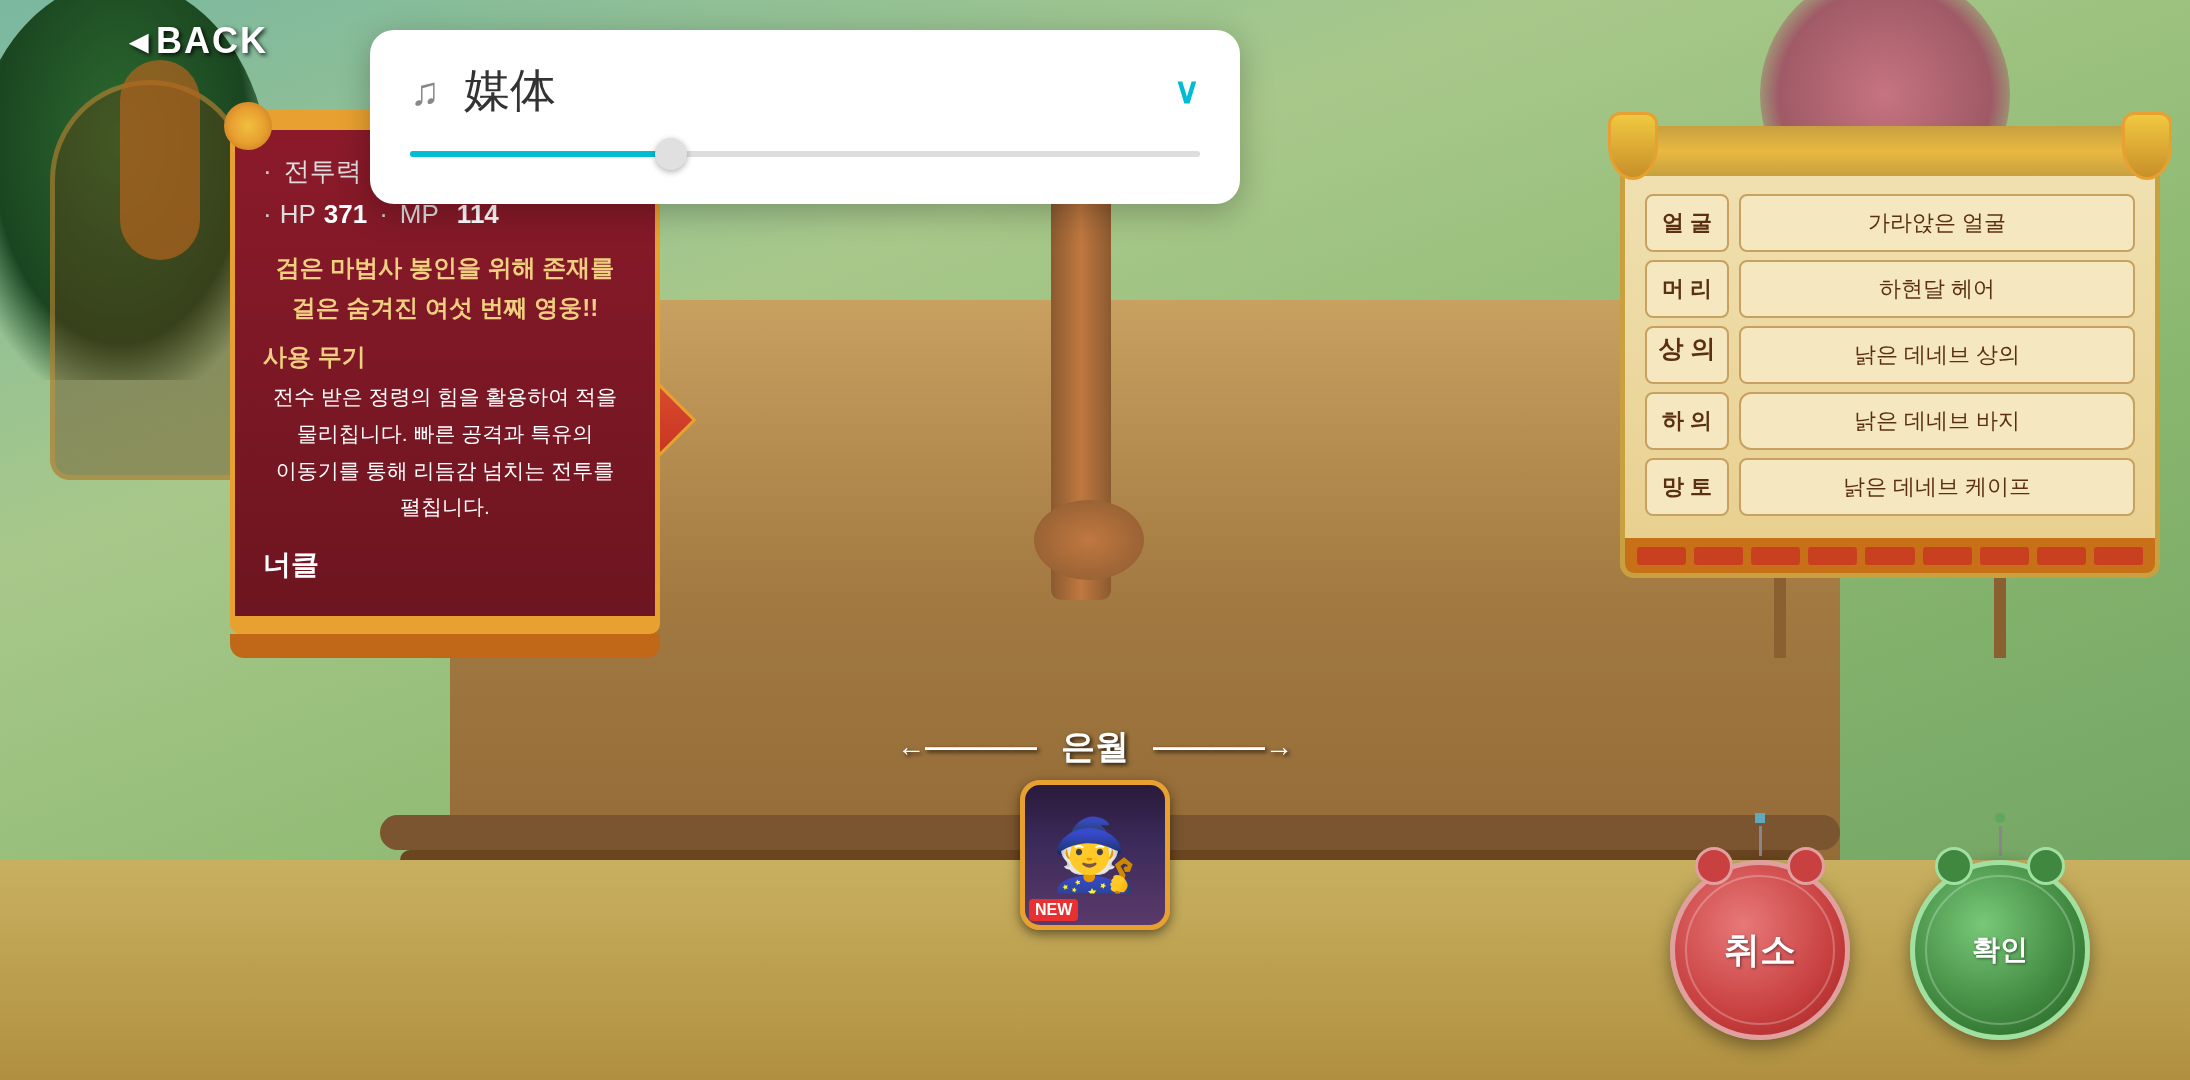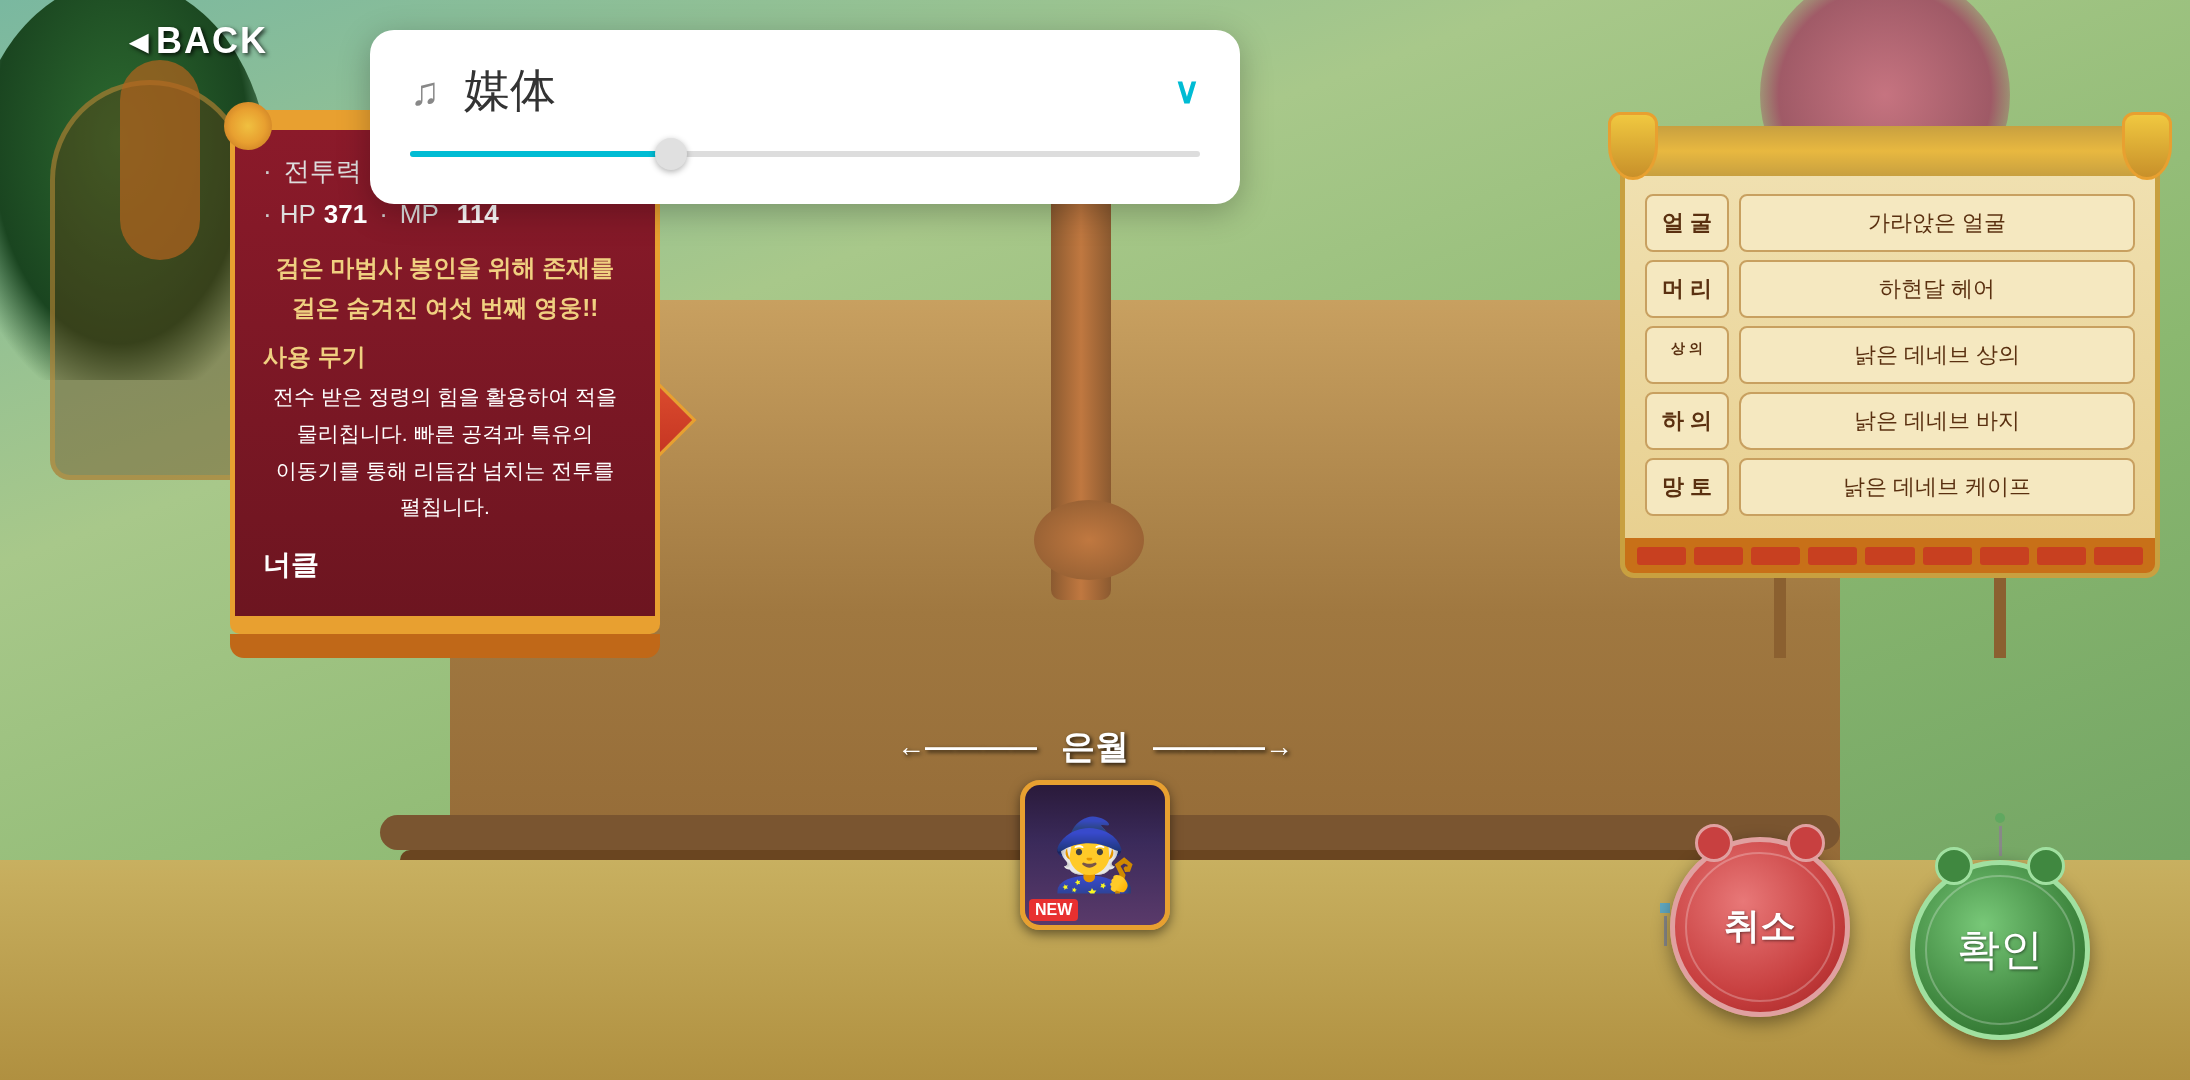--- a/index.html
+++ b/index.html
@@ -268,21 +268,21 @@
       <div style="background:#f5e8c0; border:2px solid #c8a060; border-radius:8px; padding:12px 10px; min-width:84px; text-align:center; font-size:22px; font-weight:bold; color:#5a3010;">얼 굴</div>
       <div style="background:#f5e8c0; border:2px solid #c8a060; border-radius:8px; padding:12px 16px; flex:1; text-align:center; font-size:22px; color:#5a3010;">가라앉은 얼굴</div>
     </div>
 
     <div style="display:flex; gap:10px; margin-bottom:8px;">
       <div style="background:#f5e8c0; border:2px solid #c8a060; border-radius:8px; padding:12px 10px; min-width:84px; text-align:center; font-size:22px; font-weight:bold; color:#5a3010;">머 리</div>
       <div style="background:#f5e8c0; border:2px solid #c8a060; border-radius:8px; padding:12px 16px; flex:1; text-align:center; font-size:22px; color:#5a3010;">하현달 헤어</div>
     </div>
 
     <div style="display:flex; gap:10px; margin-bottom:8px;">
-      <div style="background:#f5e8c0; border:2px solid #c8a060; border-radius:8px; padding:12px 10px; min-width:84px; text-align:center; font-size:14px; font-weight:bold; color:#5a3010;">상 의</div>
+      <div style="background:#f5e8c0; border:2px solid #c8a060; border-radius:8px; padding:4px 10px; min-width:84px; text-align:center; font-size:25px; font-weight:bold; color:#5a3010;">상 의</div>
       <div style="background:#f5e8c0; border:2px solid #c8a060; border-radius:8px; padding:12px 16px; flex:1; text-align:center; font-size:22px; color:#5a3010;">낡은 데네브 상의</div>
     </div>
 
     <div style="display:flex; gap:10px; margin-bottom:8px;">
       <div style="background:#f5e8c0; border:2px solid #c8a060; border-radius:8px; padding:12px 10px; min-width:84px; text-align:center; font-size:22px; font-weight:bold; color:#5a3010;">하 의</div>
       <div style="background:#f5e8c0; border:2px solid #c8a060; border-radius:12px; padding:12px 16px; flex:1; text-align:center; font-size:22px; color:#5a3010;">낡은 데네브 바지</div>
     </div>
 
     <div style="display:flex; gap:10px; margin-bottom:4px;">
       <div style="background:#f5e8c0; border:2px solid #c8a060; border-radius:8px; padding:12px 10px; min-width:84px; text-align:center; font-size:22px; font-weight:bold; color:#5a3010;">망 토</div>
@@ -303,42 +303,42 @@
   </div>
 
   <div style="display:flex; justify-content:space-around; padding:0 50px;">
     <div style="width:12px; height:80px; background:#8b6030;"></div>
     <div style="width:12px; height:80px; background:#8b6030;"></div>
   </div>
 </div>
 
 <div style="position:absolute; bottom:40px; right:100px; display:flex; gap:60px; z-index:60;">
 
-  <div style="display:flex; flex-direction:row; align-items:center;">
+  <div style="display:flex; flex-direction:column; align-items:center;">
 
     <div style="display:flex; flex-direction:column; align-items:center; margin-bottom:4px;">
       <div style="width:10px; height:10px; background:#60a8c0; border-radius:50; margin-bottom:3px;"></div>
       <div style="width:3px; height:30px; background:#888;"></div>
     </div>
     <button style="width:180px; height:180px; border-radius:50%; background:radial-gradient(circle at 40% 35%,#e87878 0%,#c84040 60%,#a02020 100%); border:5px solid #e0a0a0; color:white; font-size:36px; font-weight:bold; cursor:pointer; position:relative; text-shadow:1px 1px 3px rgba(0,0,0,0.5); box-shadow:0 6px 18px rgba(0,0,0,0.4);">
       
       <div style="position:absolute; top:-18px; left:20px; width:38px; height:38px; background:#c84040; border-radius:50%; border:3px solid #e0a0a0;"></div>
       <div style="position:absolute; top:-18px; right:20px; width:38px; height:38px; background:#c84040; border-radius:50%; border:3px solid #e0a0a0;"></div>
       <div style="position:absolute; inset:10px; border-radius:50%; border:2px solid rgba(255,255,255,0.25);"></div>
       <span>취소</span>
     </button>
   </div>
 
   <div style="display:flex; flex-direction:column; align-items:center;">
 
     <div style="display:flex; flex-direction:column; align-items:center; margin-bottom:4px;">
       <div style="width:10px; height:10px; background:#60a860; border-radius:50%; margin-bottom:3px;"></div>
       <div style="width:3px; height:30px; background:#888;"></div>
     </div>
-    <button style="width:180px; height:180px; border-radius:50%; background:radial-gradient(circle at 40% 35%,#78c878 0%,#408840 60%,#206020 100%); border:5px solid #a0e0a0; color:white; font-size:43px; font-weight:normal; cursor:pointer; position:relative; text-shadow:1px 1px 3px rgba(0,0,0,0.5); box-shadow:0 6px 18px rgba(0,0,0,0.4);">
+    <button style="width:180px; height:180px; border-radius:50%; background:radial-gradient(circle at 40% 35%,#78c878 0%,#408840 60%,#206020 100%); border:5px solid #a0e0a0; color:white; font-size:28px; font-weight:bold; cursor:pointer; position:relative; text-shadow:1px 1px 3px rgba(0,0,0,0.5); box-shadow:0 6px 18px rgba(0,0,0,0.4);">
       
       <div style="position:absolute; top:-18px; left:20px; width:38px; height:38px; background:#408840; border-radius:50%; border:3px solid #a0e0a0;"></div>
       <div style="position:absolute; top:-18px; right:20px; width:38px; height:38px; background:#408840; border-radius:50%; border:3px solid #a0e0a0;"></div>
       <div style="position:absolute; inset:10px; border-radius:50%; border:2px solid rgba(255,255,255,0.25);"></div>
       <span>확인</span>
     </button>
   </div>
 </div>
 
 </body></html>

